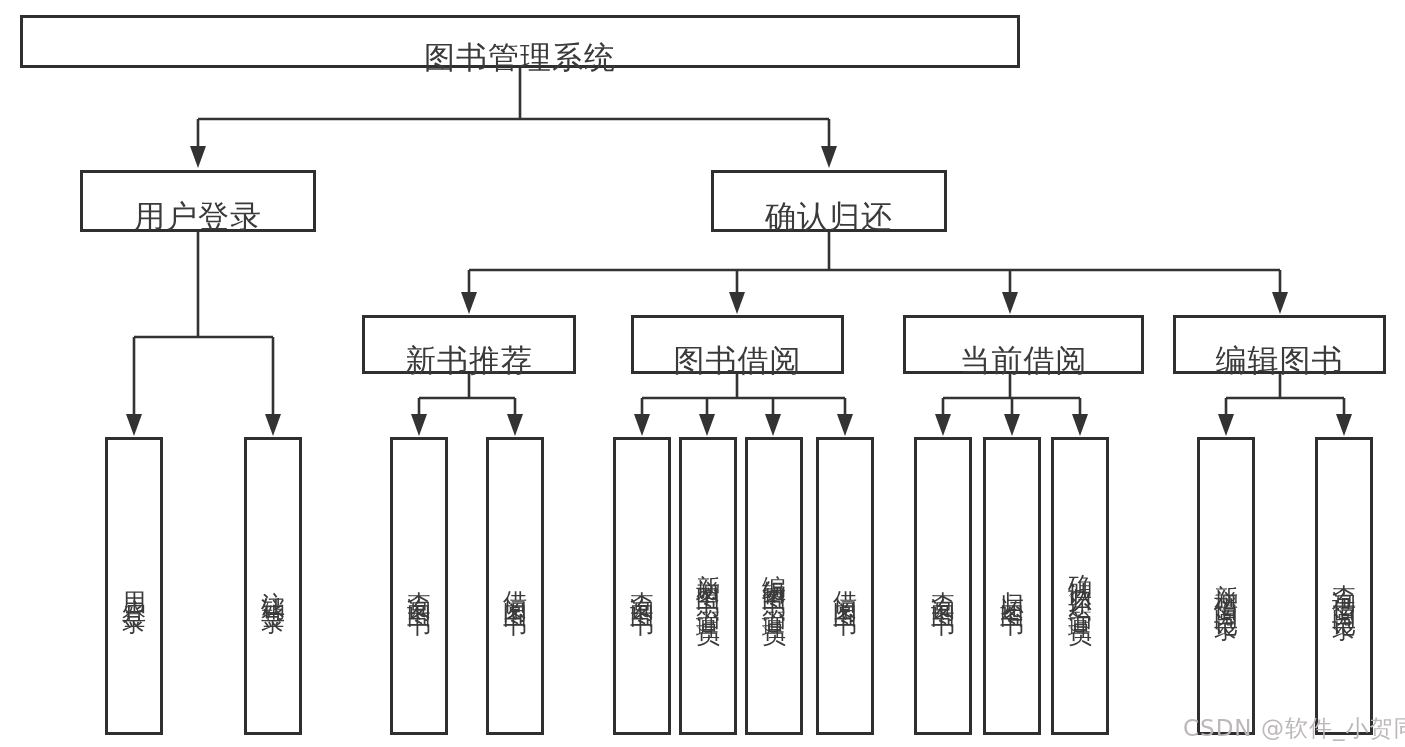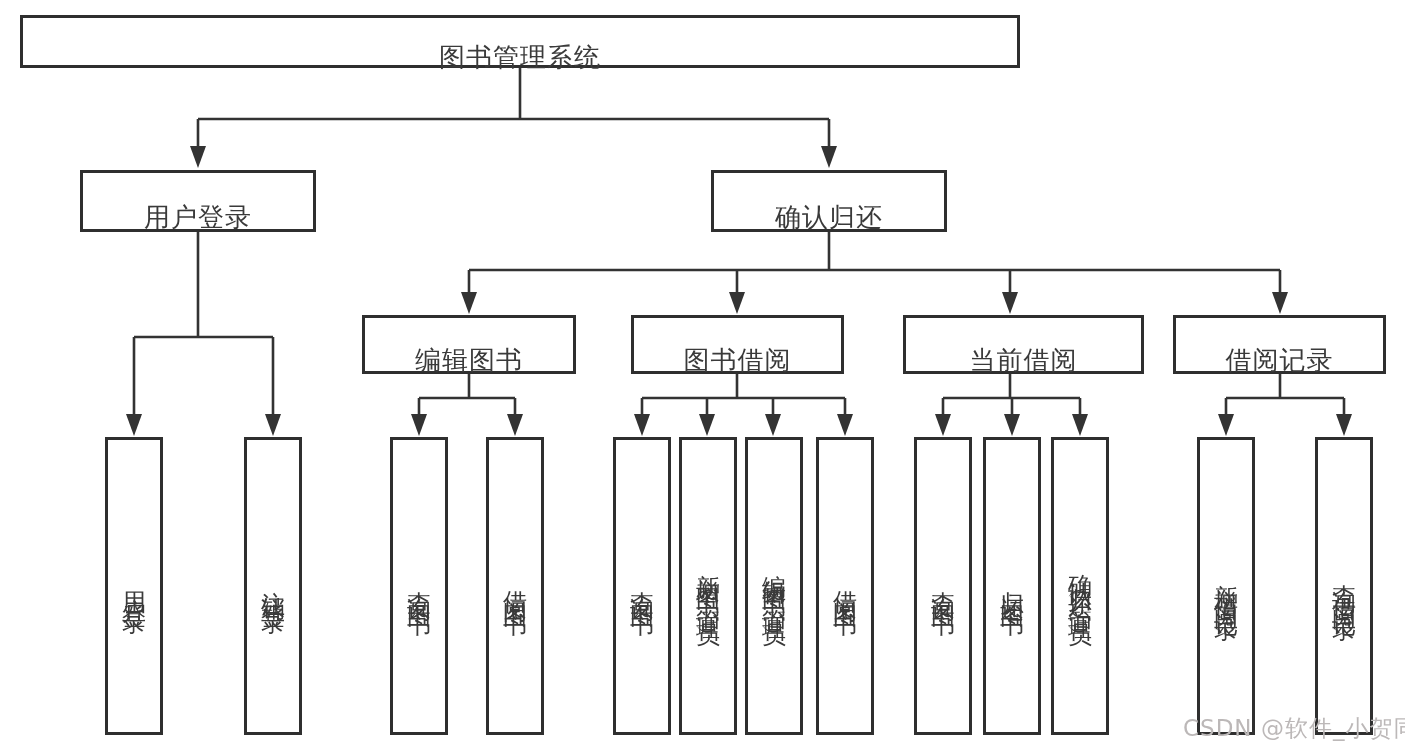--- a/index.html
+++ b/index.html
@@ -25,21 +25,21 @@
   .node{
     position:absolute;
     box-sizing:border-box;
     border:3px solid var(--box-border);
     background:var(--background);
     display:flex;align-items:center;justify-content:center;
     color:var(--text);
     z-index:1;
   }
   .h-node span{
-    font-size:26px;
+    font-size:31px;
     letter-spacing:1px;
     white-space:nowrap;
     margin-top:32px;
   }
   .v-node span{
     writing-mode:vertical-rl;
     text-orientation:mixed;
     font-size:24px;
     line-height:1;
     letter-spacing:7px;
@@ -108,30 +108,30 @@
   </div>
 
   <div class="node h-node" style="left:80px;top:170px;width:236px;height:62px">
     <span>用户登录</span>
   </div>
   <div class="node h-node" style="left:711px;top:170px;width:236px;height:62px">
     <span>确认归还</span>
   </div>
 
   <div class="node h-node" style="left:362px;top:315px;width:214px;height:59px">
-    <span>编辑图书</span>
+    <span>新书推荐</span>
   </div>
   <div class="node h-node" style="left:631px;top:315px;width:213px;height:59px">
     <span>图书借阅</span>
   </div>
   <div class="node h-node" style="left:903px;top:315px;width:241px;height:59px">
     <span>当前借阅</span>
   </div>
   <div class="node h-node" style="left:1173px;top:315px;width:213px;height:59px">
-    <span>借阅记录</span>
+    <span>编辑图书</span>
   </div>
 
   <div class="node v-node" style="left:105px;top:437px;width:58px;height:298px">
     <span>用户登录</span>
   </div>
   <div class="node v-node" style="left:244px;top:437px;width:58px;height:298px">
     <span>注销登录</span>
   </div>
 
   <div class="node v-node" style="left:390px;top:437px;width:58px;height:298px">

